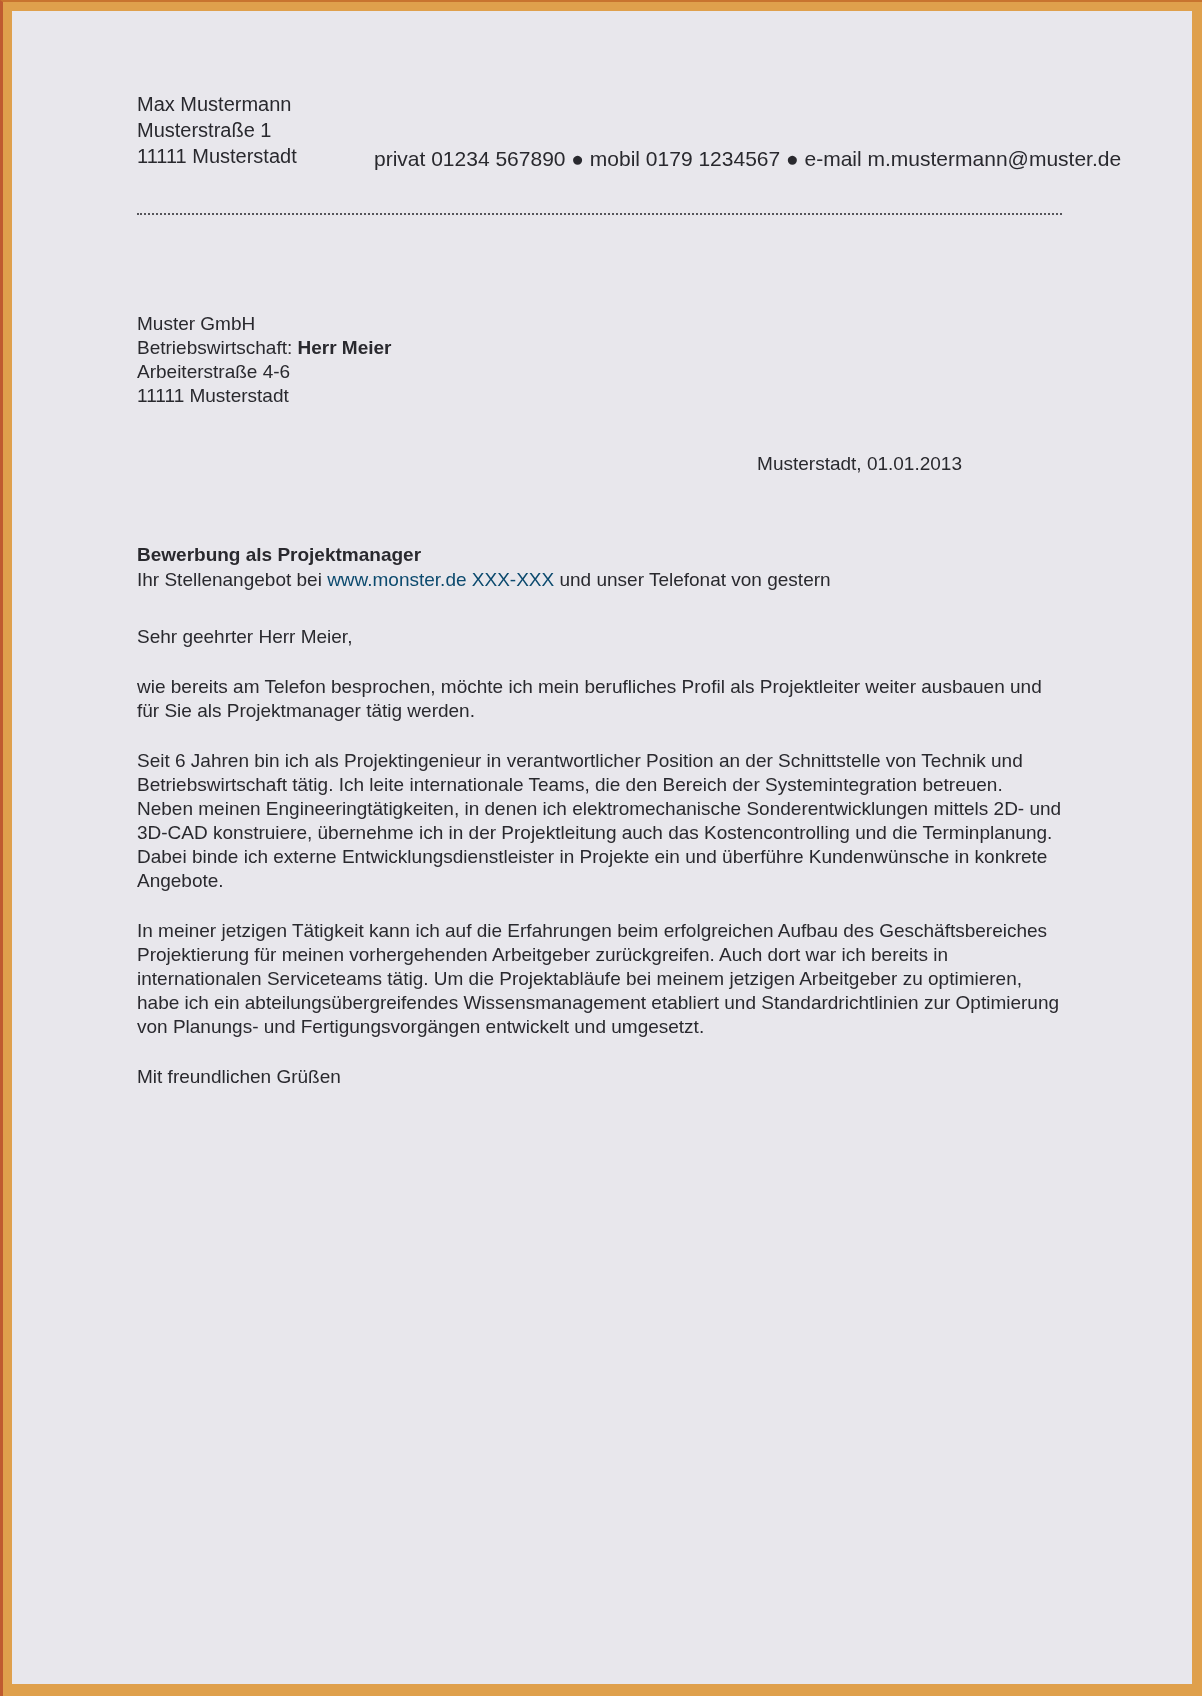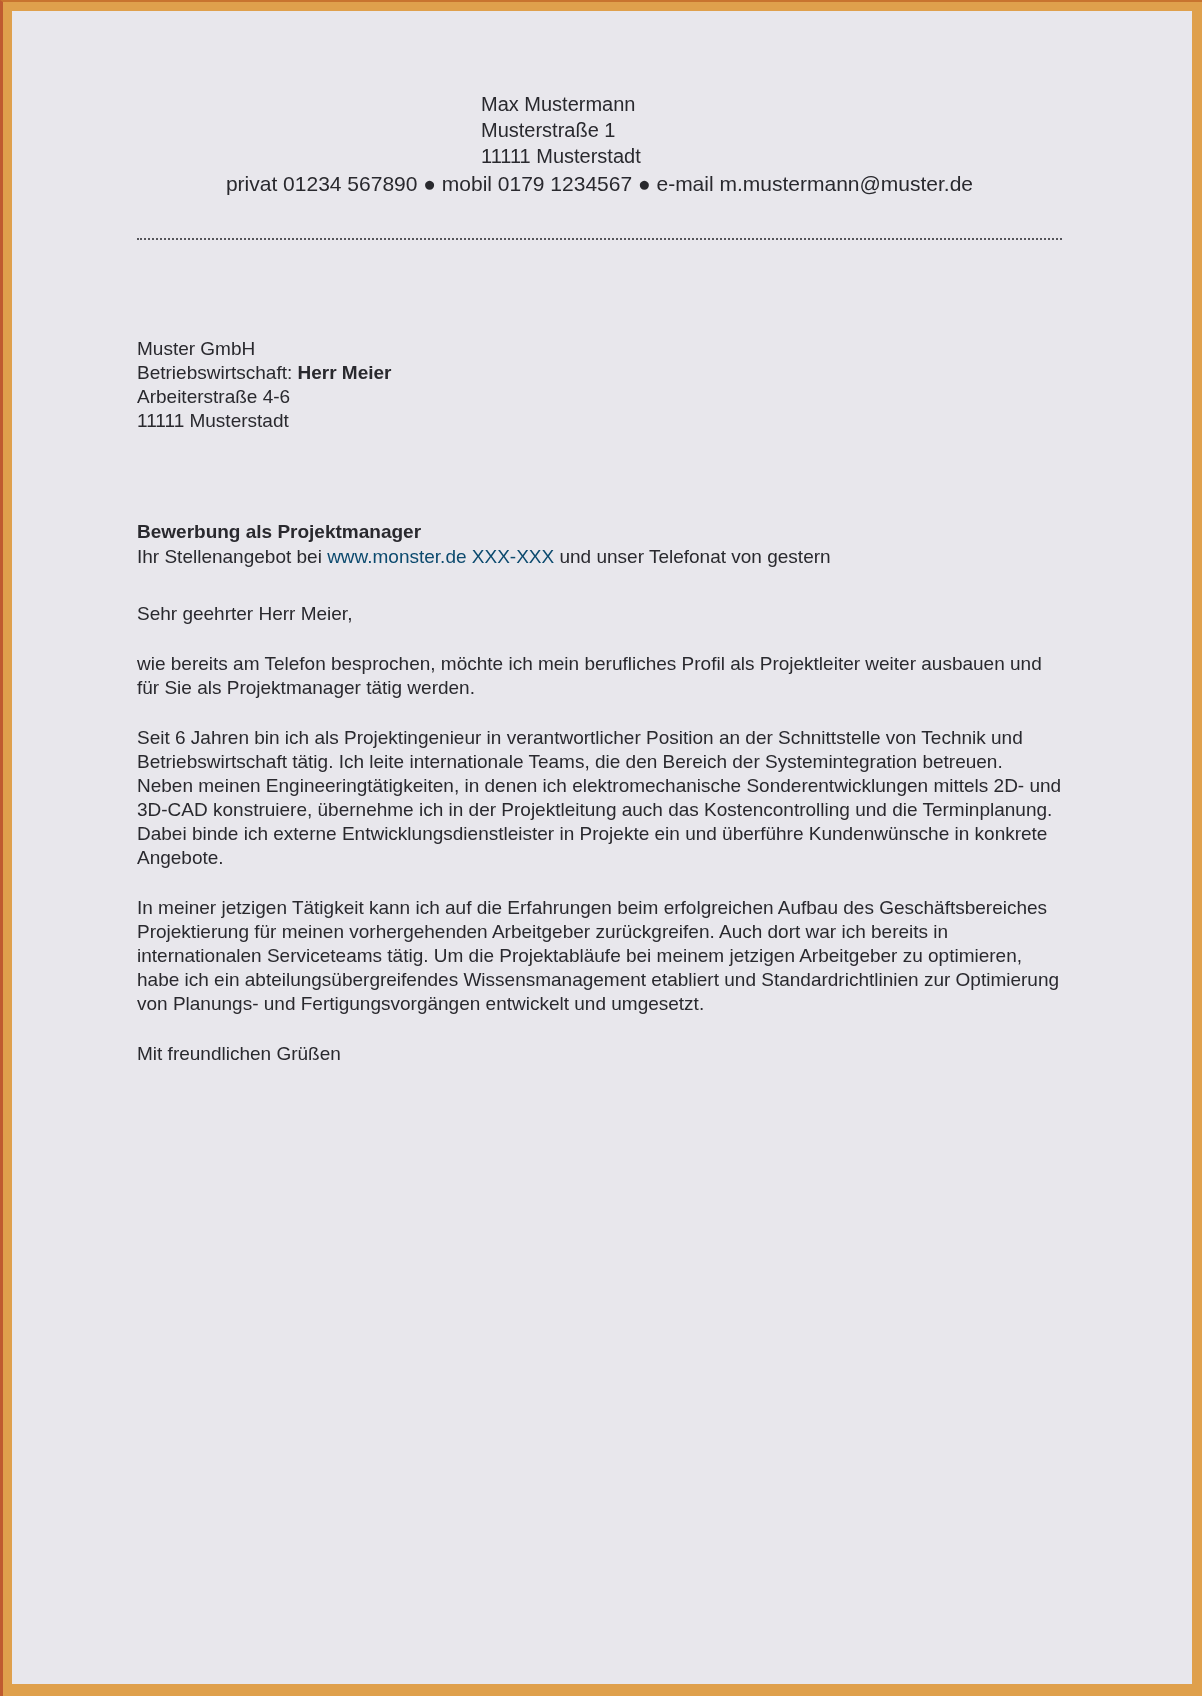--- a/index.html
+++ b/index.html
@@ -24,22 +24,21 @@
     height: 100%;
     background: #e8e7ec;
     color: #29292e;
     padding: 80px 130px 0 125px;
     overflow: hidden;
     font-size: 19px;
     line-height: 24px;
   }
   .header-row {
     display: flex;
-    align-items: center;
-    flex-direction: column;
+    align-items: flex-end;
   }
   .name-block {
     width: 237px;
     flex: 0 0 auto;
     font-size: 20px;
     line-height: 26px;
   }
   .contact-line {
     font-size: 21px;
     line-height: 20px;
@@ -55,21 +54,21 @@
   .recipient-block {
     margin-top: 97px;
     line-height: 24px;
   }
   .date-line {
     margin-top: 44px;
     text-align: right;
     padding-right: 100px;
   }
   .subject-block {
-    margin-top: 86px;
+    margin-top: 66px;
     line-height: 25px;
   }
   .subject-title {
     font-weight: bold;
   }
   .link-text {
     color: #0c4a6e;
     cursor: pointer;
   }
   .salutation {
@@ -104,20 +103,21 @@
 
     <hr class="divider">
 
     <div class="recipient-block">
       <div>Muster GmbH</div>
       <div><span>Betriebswirtschaft: </span><b>Herr Meier</b></div>
       <div>Arbeiterstraße 4-6</div>
       <div>11111 Musterstadt</div>
     </div>
 
+    <div class="date-line">Musterstadt, 01.01.2013</div>
 
     <div class="subject-block">
       <div class="subject-title">Bewerbung als Projektmanager</div>
       <div><span>Ihr Stellenangebot bei </span><span class="link-text">www.monster.de XXX-XXX</span><span> und unser Telefonat von gestern</span></div>
     </div>
 
     <div class="salutation">Sehr geehrter Herr Meier,</div>
 
     <p class="body-paragraph">wie bereits am Telefon besprochen, möchte ich mein berufliches Profil als Projektleiter weiter ausbauen und für Sie als Projektmanager tätig werden.</p>
     <p class="body-paragraph">Seit 6 Jahren bin ich als Projektingenieur in verantwortlicher Position an der Schnittstelle von Technik und Betriebswirtschaft tätig. Ich leite internationale Teams, die den Bereich der Systemintegration betreuen. Neben meinen Engineeringtätigkeiten, in denen ich elektromechanische Sonderentwicklungen mittels 2D- und 3D-CAD konstruiere, übernehme ich in der Projektleitung auch das Kostencontrolling und die Terminplanung. Dabei binde ich externe Entwicklungsdienstleister in Projekte ein und überführe Kundenwünsche in konkrete Angebote.</p>

